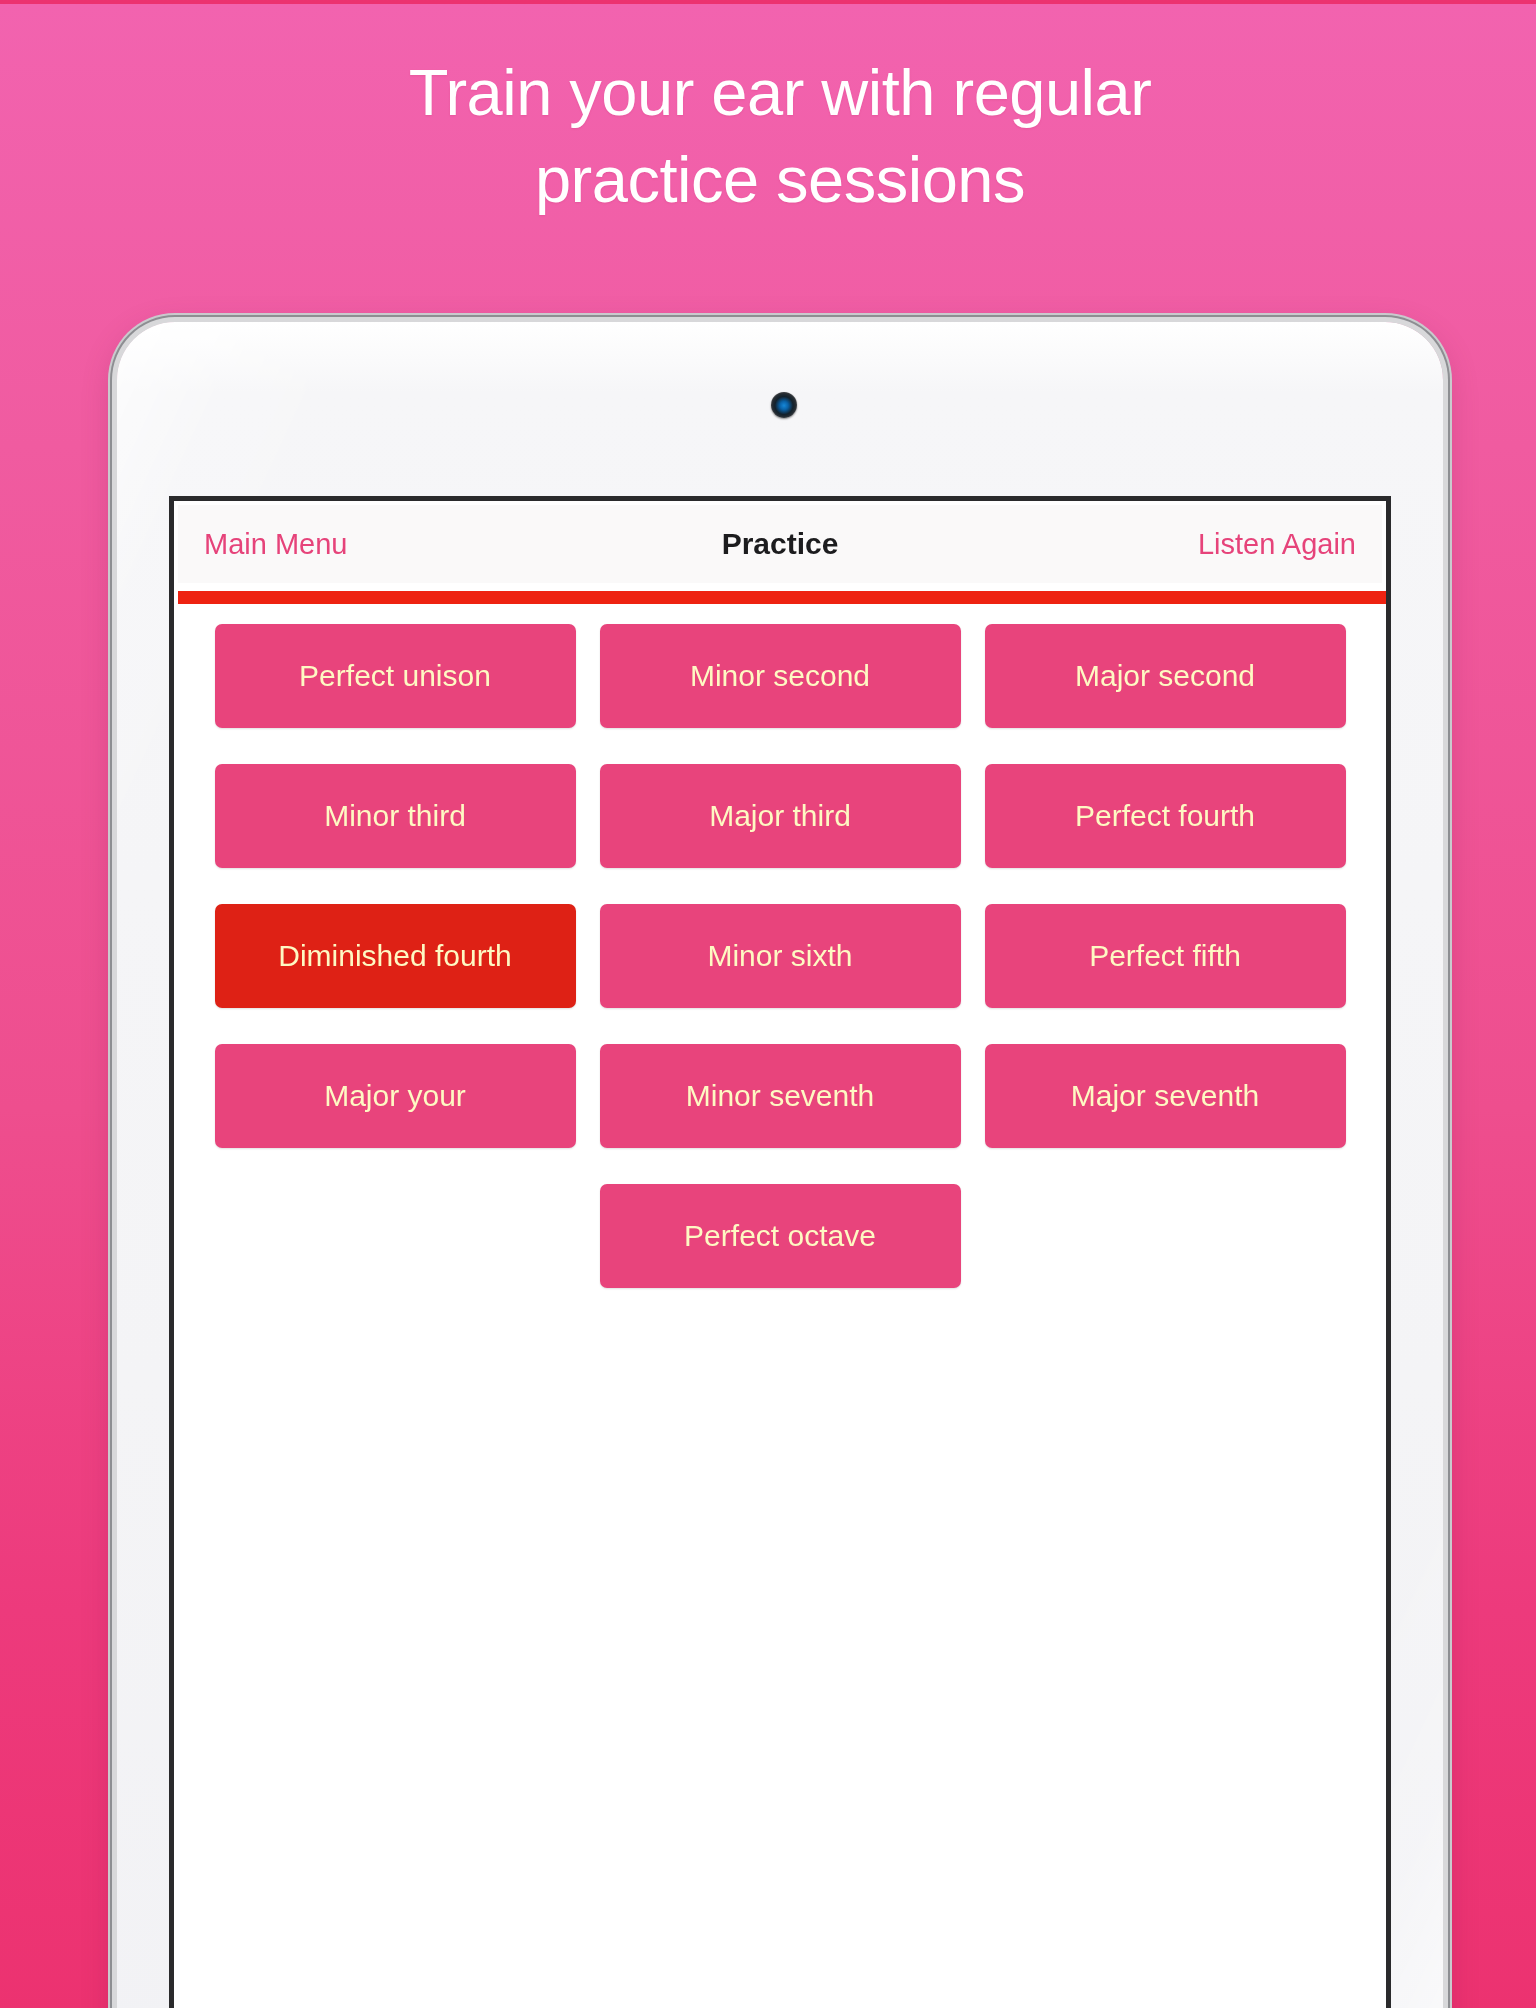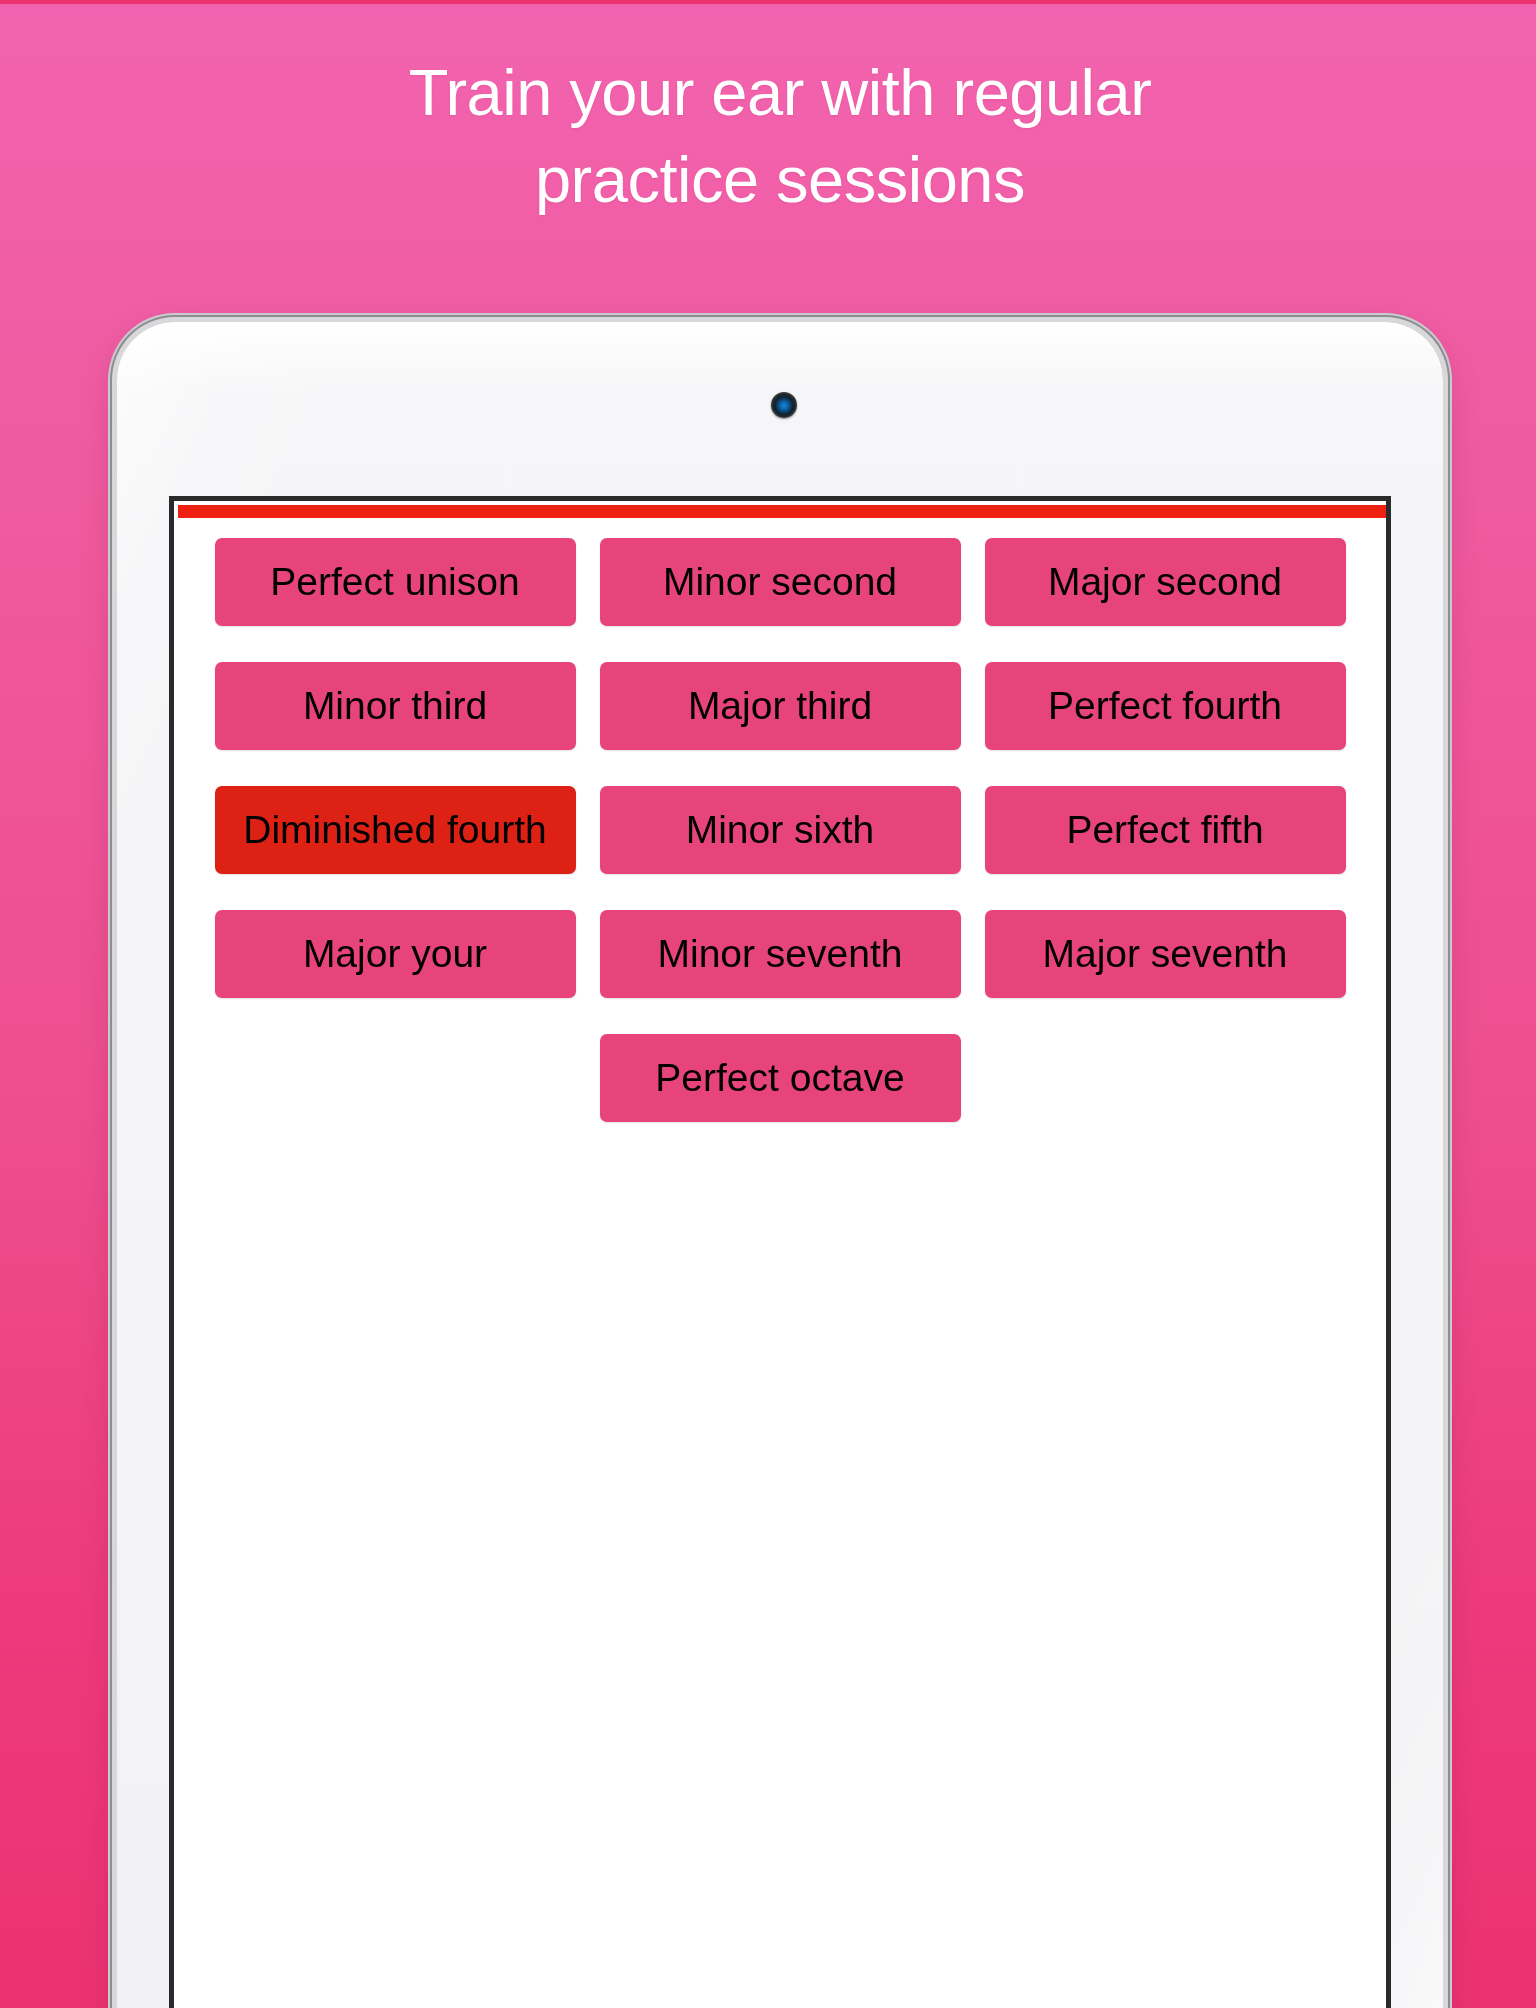--- a/index.html
+++ b/index.html
@@ -162,27 +162,27 @@
     padding-bottom:30px;
   }
   .answer-row{
     display:flex;
     gap:16px;
     justify-content:center;
   }
   .answer-btn{
     flex:1 1 0;
     max-width:361px;
-    height:88px;
+    height:104px;
     border:none;
     border-radius:7px;
     background:#E8447C;
-    color:#000000;
+    color:#fef9c3;
     font-family:"Liberation Sans", sans-serif;
-    font-size:39px;
+    font-size:30px;
     line-height:88px;
     text-align:center;
     cursor:pointer;
     box-shadow:0 1px 2px rgba(0,0,0,.12);
     white-space:nowrap;
   }
   .answer-btn.selected{
     background:#DE2115;
   }
   .answer-row.single{ justify-content:center; }
@@ -195,20 +195,25 @@
   <span class="line">Train your ear with regular</span>
   <span class="line">practice sessions</span>
 </div>
 
 <div class="device">
 
   <div class="camera"></div>
 
   <div class="screen">
 
+    <div class="navbar">
+      <span class="nav-link left">Main Menu</span>
+      <span class="nav-title">Practice</span>
+      <span class="nav-link right">Listen Again</span>
+    </div>
 
     <div class="progress-bar"></div>
 
     <div class="content">
 
 
       <div class="answers">
           <div class="answer-row">
             <button class="answer-btn">Perfect unison</button>
             <button class="answer-btn">Minor second</button>

